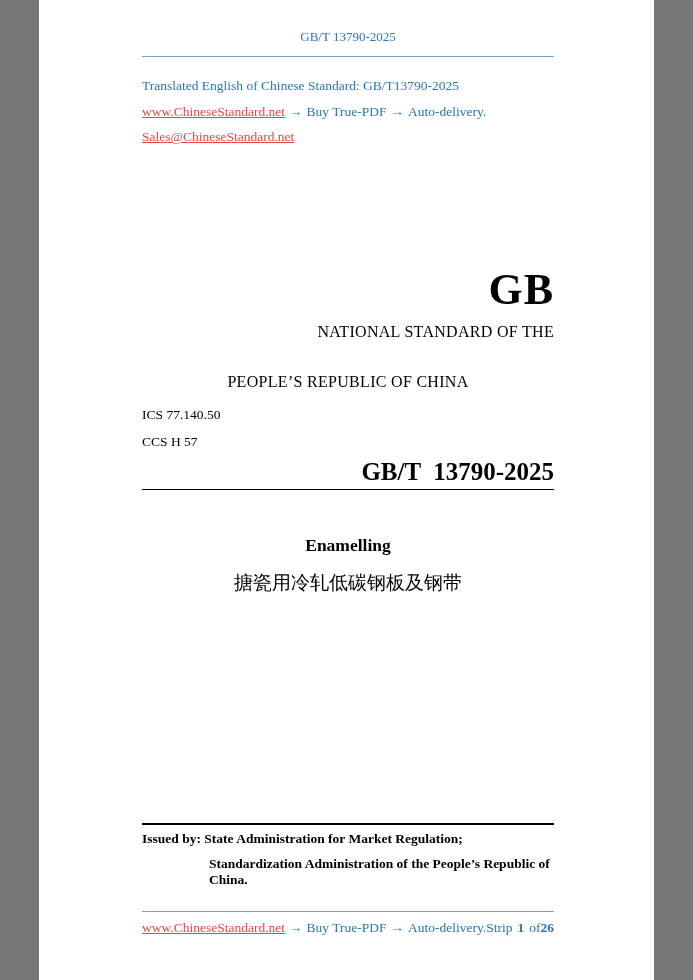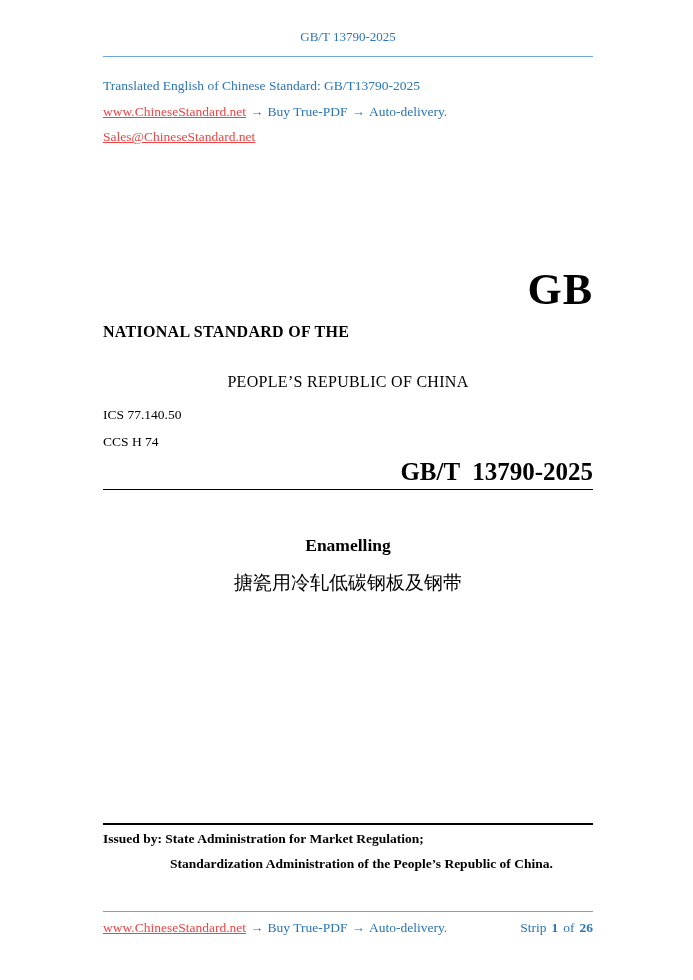--- a/index.html
+++ b/index.html
@@ -1,19 +1,19 @@
 <!DOCTYPE html>
 <html><head>
 <meta charset="utf-8">
 <style>
   * { margin:0; padding:0; box-sizing:border-box; }
   html,body { background:#777; }
   .page {
     position:relative;
-    width:693px; height:980px;
+    width:615px; height:980px;
     margin:0 auto;
     background:#fff;
     font-family:"Liberation Serif","DejaVu Serif",serif;
     color:#000;
     overflow:hidden;
   }
   .content { padding:0 100px 0 103px; }
   .doc-header {
     padding-top:29px;
     text-align:center;
@@ -32,21 +32,21 @@
     cursor:pointer;
   }
   .arrow { font-weight:bold; margin:0 4px; }
   .gb-logo {
     margin-top:118px;
     text-align:right;
     font-size:44px; line-height:44px;
     font-weight:bold;
     letter-spacing:1px;
   }
-  .national-1 { margin-top:10px; text-align:left; font-size:16px; line-height:19px; letter-spacing:0.3px;font-weight:bold; }
+  .national-1 { margin-top:10px; text-align:right; font-size:16px; line-height:19px; letter-spacing:0.3px; }
   .national-2 { margin-top:31px; text-align:center; font-size:16px; line-height:19px; letter-spacing:0.3px; }
   .ics  { margin-top:16px; font-size:13.5px; line-height:16px; }
   .ccs  { margin-top:11px; font-size:13.5px; line-height:16px; }
   .code-big {
     margin-top:8px;
     text-align:right;
     font-size:25px; line-height:28px;
     font-weight:bold;
     white-space:pre;
   }
@@ -81,21 +81,21 @@
   .issued-by2 { margin-top:9px; padding-left:67px; }
   .footer {
     position:absolute;
     left:103px; right:100px; top:911px;
     font-size:13.5px; line-height:16px;
     color:#2a75b8;
   }
   .footer-rule { border-top:1px solid #6ea6d8; }
   .footer-row { display:flex; justify-content:space-between; margin-top:8px; }
   .pg-num { font-weight:bold; margin:0 5px; }
-  .pg-total { font-weight:bold; margin-left:5px; }
+  .pg-total { font-weight:bold; }
 </style>
 </head>
 <body>
 
 <div class="page">
   <div class="content">
 
     <div class="doc-header">GB/T 13790-2025</div>
     <div class="header-rule"></div>
 
@@ -108,21 +108,21 @@
         <a>Sales@ChineseStandard.net</a>
       </div>
     </div>
 
     <div class="gb-logo">GB</div>
 
     <div class="national-1">NATIONAL STANDARD OF THE</div>
     <div class="national-2">PEOPLE’S REPUBLIC OF CHINA</div>
 
     <div class="ics">ICS 77.140.50</div>
-    <div class="ccs">CCS H 74</div>
+    <div class="ccs">CCS H 57</div>
 
     <div class="code-big">GB/T  13790-2025</div>
     <div class="black-rule"></div>
 
     <div class="title-en">
       <div>Enamelling</div>
     </div>
     <div class="title-zh">搪瓷用冷轧低碳钢板及钢带</div>
 
   </div>

